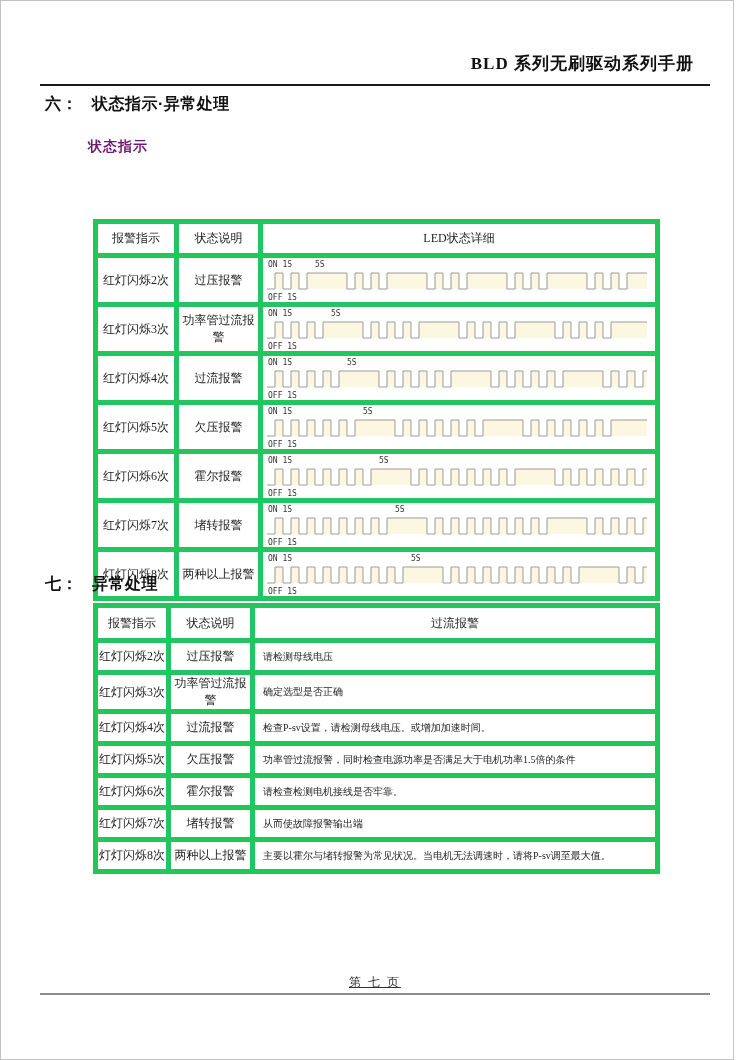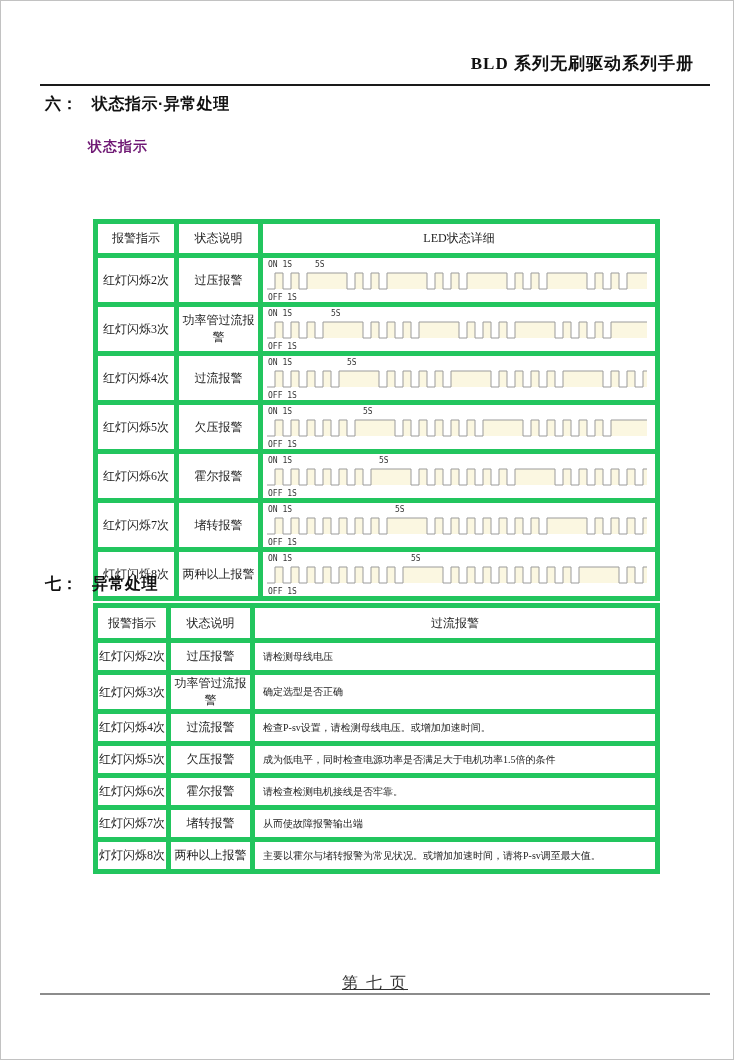--- a/index.html
+++ b/index.html
@@ -36,21 +36,21 @@
   .tbl2 th{height:30px;}
   .tbl2 td{height:27px;text-align:center;}
   .tbl2 td.sol{text-align:left;padding-left:8px;font-size:10px;}
   .wave-svg{display:block;}
   .wave-label{font-family:"DejaVu Sans Mono","Liberation Mono",monospace;}
   .footer-line{
     position:absolute;top:972px;left:40px;width:670px;height:21px;
     border-bottom:2px solid #8c8c8c;text-align:center;
   }
   .page-num{
-    display:inline-block;font-size:16px;color:#333;letter-spacing:2px;
+    display:inline-block;font-size:12px;color:#333;letter-spacing:2px;
     text-decoration:underline;line-height:21px;
   }
 </style>
 </head>
 <body>
 
 <div class="page">
 
   <div class="hdr-title">BLD 系列无刷驱动系列手册</div>
   <div class="hdr-rule"></div>
@@ -201,36 +201,36 @@
           <td class="sol">确定选型是否正确</td>
         </tr>
         <tr>
           <td>红灯闪烁4次</td>
           <td>过流报警</td>
           <td class="sol">检查P-sv设置，请检测母线电压。或增加加速时间。</td>
         </tr>
         <tr>
           <td>红灯闪烁5次</td>
           <td>欠压报警</td>
-          <td class="sol">成为低电平，同时检查电源功率是否满足大于电机功率1.5倍的条件</td>
+          <td class="sol">功率管过流报警，同时检查电源功率是否满足大于电机功率1.5倍的条件</td>
         </tr>
         <tr>
           <td>红灯闪烁6次</td>
           <td>霍尔报警</td>
           <td class="sol">请检查检测电机接线是否牢靠。</td>
         </tr>
         <tr>
           <td>红灯闪烁7次</td>
           <td>堵转报警</td>
           <td class="sol">从而使故障报警输出端</td>
         </tr>
         <tr>
           <td>灯灯闪烁8次</td>
           <td>两种以上报警</td>
-          <td class="sol">主要以霍尔与堵转报警为常见状况。或增加加速时间，请将P-sv调至最大值。</td>
+          <td class="sol">主要以霍尔与堵转报警为常见状况。当电机无法调速时，请将P-sv调至最大值。</td>
         </tr>
       </tbody>
   </table>
 
   <div class="footer-line">
     <span class="page-num">第 七 页</span>
   </div>
 
 </div>
 

